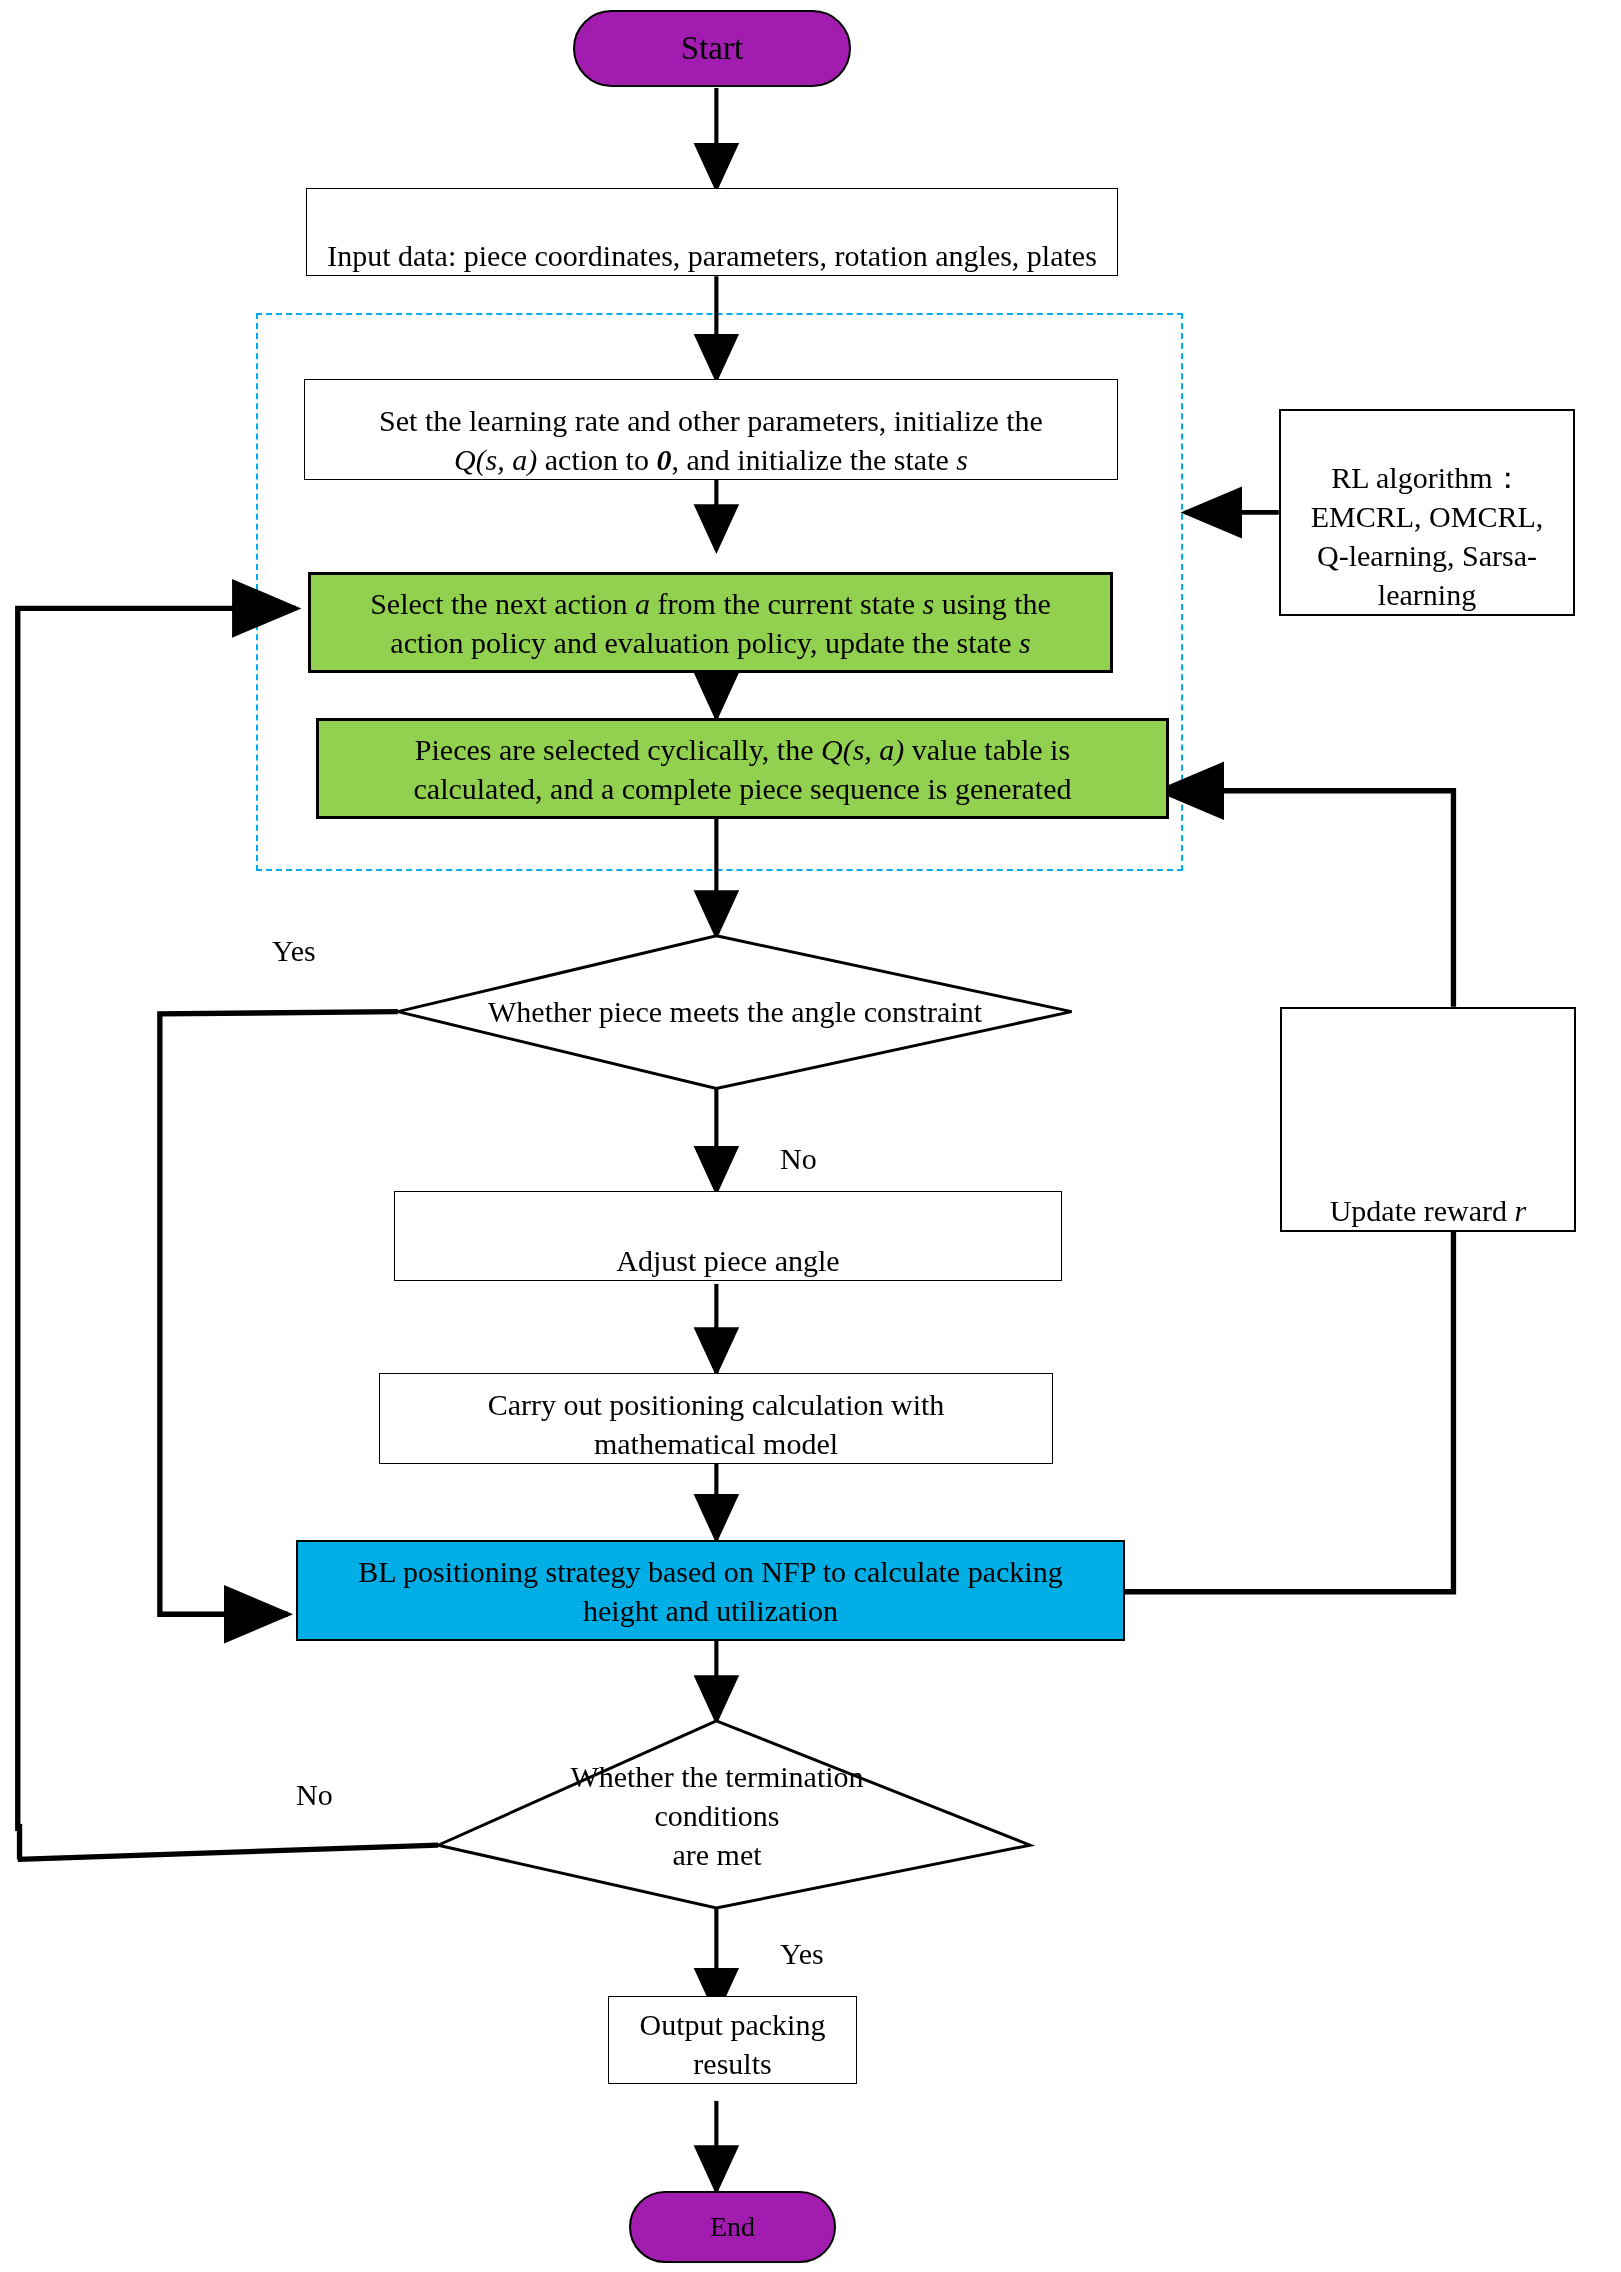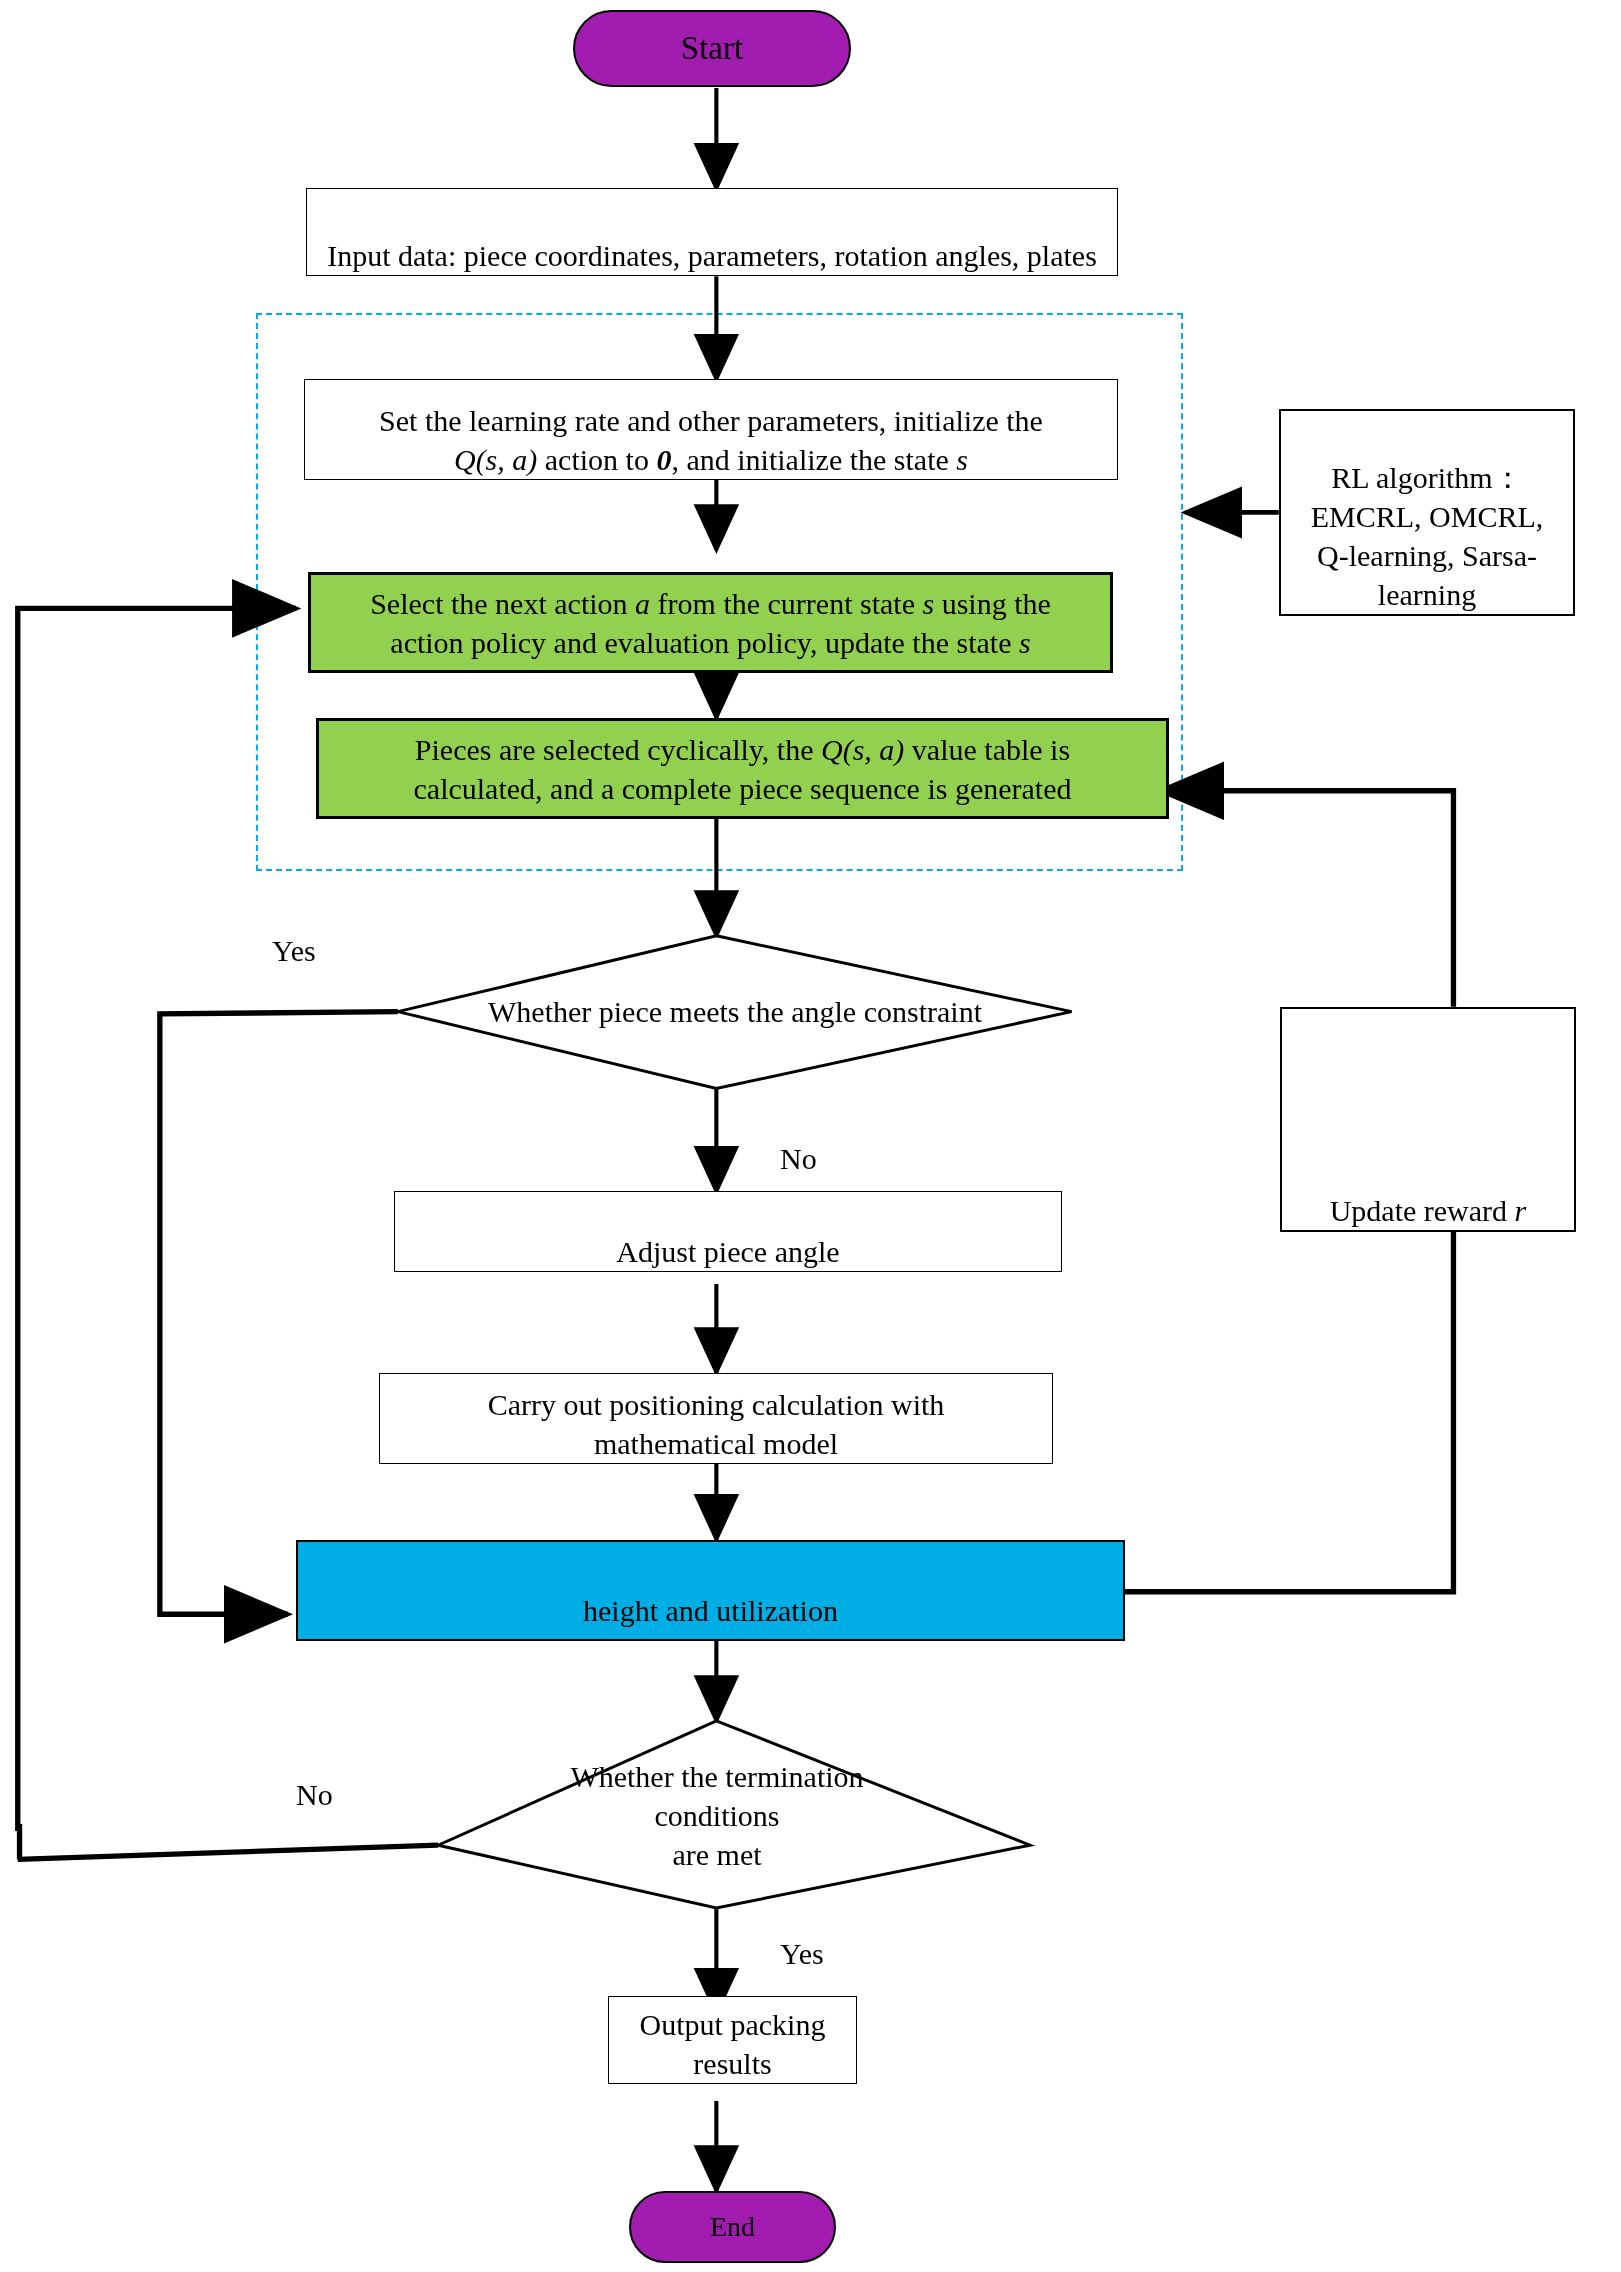--- a/index.html
+++ b/index.html
@@ -111,34 +111,34 @@
       <span>EMCRL, OMCRL,</span><br>
       <span>Q-learning, Sarsa-</span><br>
       <span>learning</span>
     </div>
   </div>
 
   <div class="diamond-txt" style="left:398px;top:989px;width:674px;height:45px;font-size:30px;">
     <span>Whether  piece meets the angle constraint</span>
   </div>
 
-  <div class="node rect" style="left:394px;top:1191px;width:668px;height:81px;font-size:30px;">
+  <div class="node rect" style="left:394px;top:1191px;width:668px;height:90px;font-size:30px;">
     <span>Adjust piece angle</span>
   </div>
 
   <div class="node rect" style="left:379px;top:1373px;width:674px;height:91px;font-size:30px;border-width:1.8px;">
     <div>
       <span>Carry out positioning calculation with</span><br>
       <span>mathematical model</span>
     </div>
   </div>
 
   <div class="node blue" style="left:296px;top:1540px;width:829px;height:101px;font-size:30px;padding:0 8.3px;">
     <div>
-      <br>
+      <span>BL positioning strategy based on NFP to calculate packing</span><br>
       <span>height and utilization</span>
     </div>
   </div>
 
   <div class="node rect" style="left:1280px;top:1007px;width:296px;height:225px;font-size:30px;border-width:2.4px;">
     <div>
       <span>Update reward </span><i class="v">r</i>
     </div>
   </div>
 

